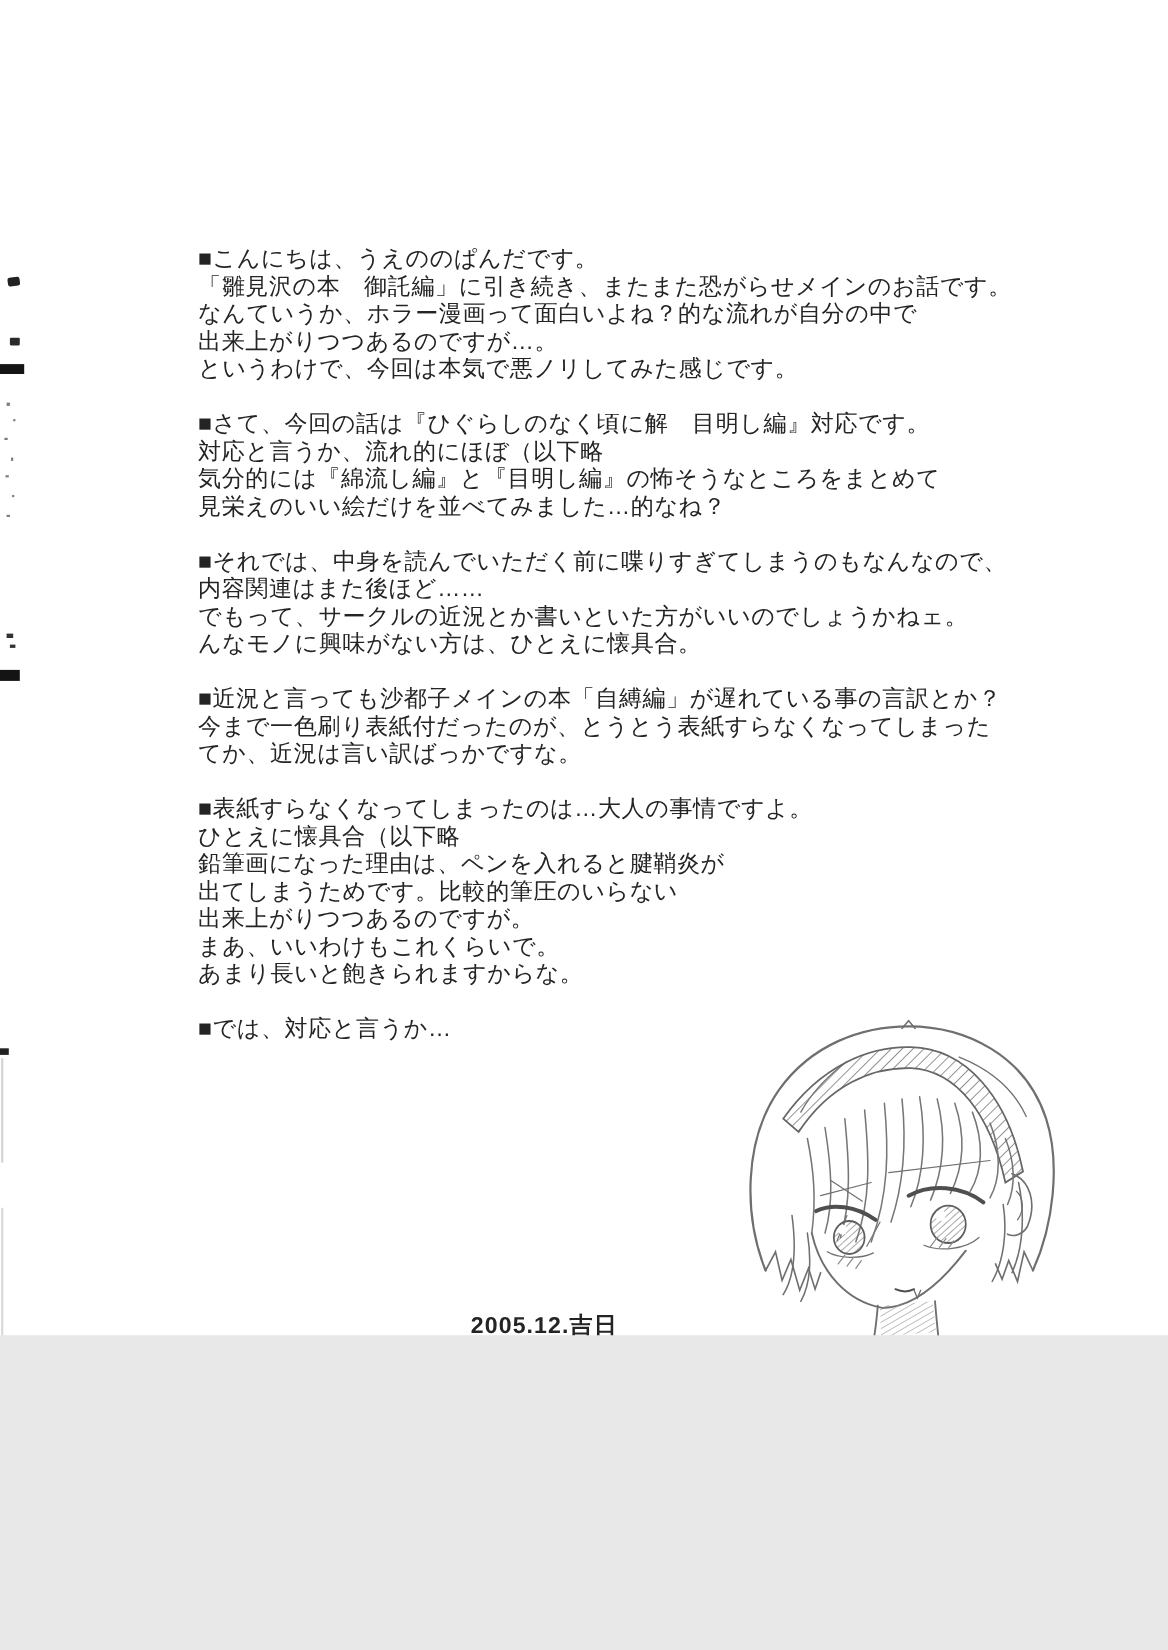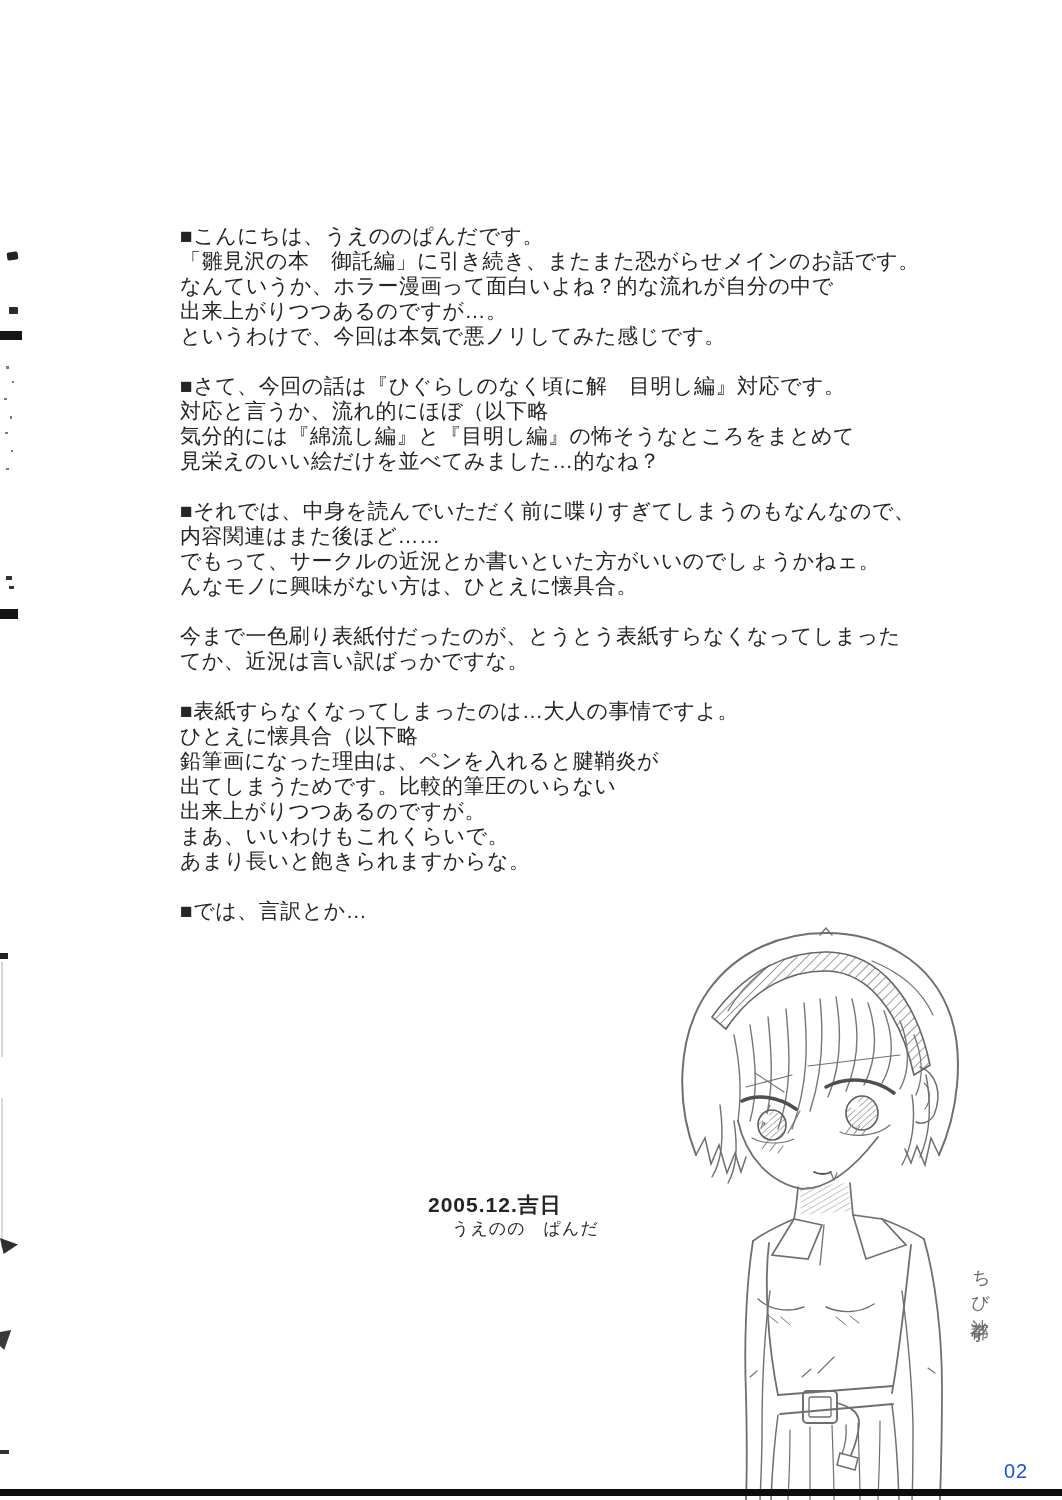--- a/index.html
+++ b/index.html
@@ -1,18 +1,18 @@
 <!DOCTYPE html>
 <html><head>
 <meta charset="utf-8">
 <style>
   html,body{margin:0;padding:0;background:#e8e8e8;}
   .page{
     position:relative;
-    width:1062px;height:1500px;
+    width:1062px;height:1214px;
     background:#ffffff;
     overflow:hidden;
     font-family:"Liberation Sans","DejaVu Sans",sans-serif;
     color:#242424;
   }
   
   .text-col{
     position:absolute;left:180px;top:223px;width:770px;
     font-size:21px;line-height:25px;font-weight:500;
     letter-spacing:0.5px;
@@ -63,34 +63,35 @@
         <div class="t-line">気分的には『綿流し編』と『目明し編』の怖そうなところをまとめて</div>
         <div class="t-line">見栄えのいい絵だけを並べてみました…的なね？</div>
       </div>
     <div class="block">
         <div class="t-line">■それでは、中身を読んでいただく前に喋りすぎてしまうのもなんなので、</div>
         <div class="t-line">内容関連はまた後ほど……</div>
         <div class="t-line">でもって、サークルの近況とか書いといた方がいいのでしょうかねェ。</div>
         <div class="t-line">んなモノに興味がない方は、ひとえに懐具合。</div>
       </div>
     <div class="block">
+        <div class="t-line">■近況と言っても沙都子メインの本「自縛編」が遅れている事の言訳とか？</div>
         <div class="t-line">今まで一色刷り表紙付だったのが、とうとう表紙すらなくなってしまった</div>
         <div class="t-line">てか、近況は言い訳ばっかですな。</div>
       </div>
     <div class="block">
         <div class="t-line">■表紙すらなくなってしまったのは…大人の事情ですよ。</div>
         <div class="t-line">ひとえに懐具合（以下略</div>
         <div class="t-line">鉛筆画になった理由は、ペンを入れると腱鞘炎が</div>
         <div class="t-line">出てしまうためです。比較的筆圧のいらない</div>
         <div class="t-line">出来上がりつつあるのですが。</div>
         <div class="t-line">まあ、いいわけもこれくらいで。</div>
         <div class="t-line">あまり長いと飽きられますからな。</div>
       </div>
     <div class="block">
-        <div class="t-line">■では、言訳とか…</div>
+        <div class="t-line">■では、対応と言うか…</div>
       </div>
   </div>
 
   <div class="date-line">2005.12.吉日</div>
   <div class="author-line">うえのの　ぱんだ</div>
 
   <svg class="sketch" viewBox="0 0 412 575" xmlns="http://www.w3.org/2000/svg">
     <defs>
       <pattern id="hb" width="7" height="7" patternUnits="userSpaceOnUse" patternTransform="rotate(45)">
         <line x1="0" y1="0" x2="0" y2="7" stroke="#7c7c7c" stroke-width="1.5"></line>

